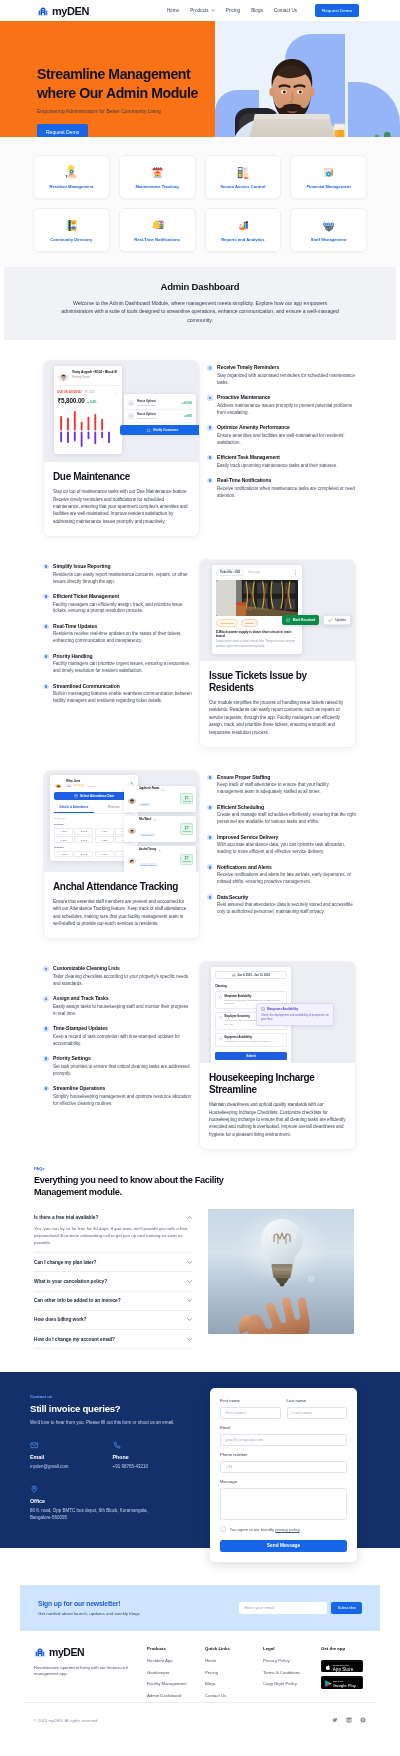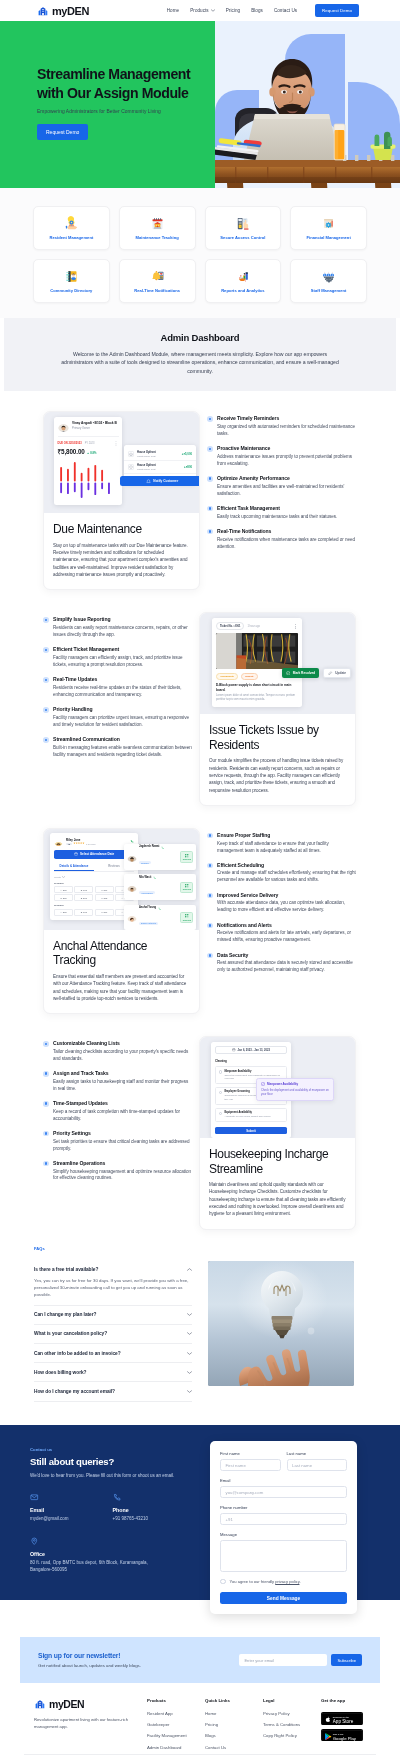--- a/index.html
+++ b/index.html
@@ -11,21 +11,21 @@
 .nav{height:21px;background:#fff;display:flex;align-items:center;padding:0 41px 0 37px;position:relative;z-index:20}
 .brand{display:flex;align-items:center;gap:3px}
 .brand-mark{width:12px;height:12px;display:block}
 .brand-name{font-size:11px;font-weight:700;letter-spacing:-.45px;color:#10131a}
 .nav-links{margin-left:auto;display:flex;align-items:center;gap:11px}
 .nav-link{font-size:4.6px;color:#3c4558;white-space:nowrap;display:flex;align-items:center;gap:2px;letter-spacing:.05px}
 .caret{width:4px;height:3px;display:block}
 .btn-demo{background:#1766e8;color:#fff;font-size:4.4px;border-radius:2px;height:13px;display:flex;align-items:center;padding:0 7px;margin-left:7px;font-weight:500;letter-spacing:.05px}
 
 
-.hero{background:#22c55e;height:167px;position:relative;overflow:hidden}
+.hero{background:#f97316;height:116px;position:relative;overflow:hidden}
 .hero-inner{padding:44px 0 0 37px;position:relative;z-index:3}
 .hero h1{font-size:14.1px;line-height:1.33;font-weight:700;letter-spacing:-.42px;color:#10131a}
 .hero p{font-size:4.9px;color:#343d50;margin-top:7px;letter-spacing:.05px}
 .hero .btn{display:inline-block;margin-top:10px;background:#1766e8;color:#fff;font-size:5px;border-radius:2px;padding:5px 9px;font-weight:500}
 .hero-art{position:absolute;right:0;top:0;width:185px;height:180px}
 
 
 .features{background:#fbfbfc;padding:18px 0 15px}
 .fgrid{display:grid;grid-template-columns:repeat(4,1fr);gap:9px;padding:0 33px}
 .fcard{background:#fff;border:1px solid #f0f0f2;border-radius:5px;height:44px;display:flex;flex-direction:column;align-items:center;justify-content:center;gap:5px;box-shadow:0 1px 2px rgba(16,24,40,.035)}
@@ -36,21 +36,21 @@
 .adash{background:#f1f2f6;margin:0 4px;padding:14px 42px 16px;text-align:center}
 .adash h2{font-size:9.5px;font-weight:700;letter-spacing:-.2px;color:#10131a}
 .adash p{font-size:5.2px;line-height:1.62;color:#3a4254;margin-top:7px;max-width:278px;margin-left:auto;margin-right:auto;letter-spacing:-.05px}
 
 
 .fsec{padding:0 44px 0 43px;display:flex;gap:7px;align-items:flex-start}
 .fsec.rev{flex-direction:row-reverse}
 .panel{width:157px;background:#fff;border:1px solid #f1f1f3;border-radius:7px;box-shadow:0 2px 8px rgba(16,24,40,.05);overflow:hidden;flex:none}
 .panel .shot{background:#eceef4;height:101px;position:relative;overflow:hidden}
 .panel .body{padding:9px 9px 11px}
-.panel .body h3{font-size:12px;font-weight:400;letter-spacing:-.35px;color:#10131a;line-height:1.2}
+.panel .body h3{font-size:10px;font-weight:700;letter-spacing:-.35px;color:#10131a;line-height:1.2}
 .panel .body p{font-size:4.55px;line-height:1.62;color:#3d4557;margin-top:5px;letter-spacing:-.05px}
 .bullets{flex:1;padding-top:4px}
 .bullet{display:flex;gap:4.5px;margin-bottom:7.5px}
 .bullet .dot{width:5.6px;height:5.6px;border-radius:50%;background:#cfe1fc;flex:none;margin-top:.8px;position:relative}
 .bullet .dot:after{content:"";position:absolute;left:1.5px;top:1.5px;width:2.6px;height:2.6px;border-radius:.9px;background:#3b85f2}
 .bullet .txt strong{display:block;font-size:5.1px;font-weight:700;color:#10131a;letter-spacing:-.1px}
 .bullet .txt span{display:block;font-size:4.6px;line-height:1.52;color:#454d5f;margin-top:2.5px;letter-spacing:-.05px}
 
 .mock-card{position:absolute;left:10px;top:5px;width:68px;background:#fff;border-radius:2.5px;box-shadow:0 1px 5px rgba(16,24,40,.12);padding:4px 3.5px 4px;z-index:2}
 .mc-head{display:flex;gap:3.5px;align-items:flex-start;padding-bottom:4px;border-bottom:1px solid #f0f1f4}
@@ -350,21 +350,21 @@
 <path d="M0 141 l42 5.5 l-1.6 5.5 l-42-5.5z" fill="#1b1b1f"></path>
 <path d="M0 139 l43 5.5 l-.7 2.4 l-43-5.5z" fill="#e8e8ea"></path>
 <rect x="4" y="130" width="23" height="5" rx="2.4" fill="#f2e63c" transform="rotate(7 4 130)"></rect>
 <rect x="29" y="131.5" width="18" height="4.6" rx="2.3" fill="#f03c3c" transform="rotate(6 29 131.5)"></rect>
 <rect x="2" y="137" width="42" height="2.4" rx="1.2" fill="#f1f1f3" transform="rotate(7 2 137)"></rect>
 <rect x="22" y="134" width="24" height="2.4" rx="1.2" fill="#2f6fd0" transform="rotate(7 22 134)"></rect>
 </g>
 </g>
 </svg></div>
   <div class="hero-inner">
-    <h1><span>Streamline Management</span><br><span>with Our Assign Module</span></h1>
+    <h1><span>Streamline Management</span><br><span>where Our Admin Module</span></h1>
     <p>Empowering Administrators for Better Community Living</p>
     <a class="btn">Request Demo</a>
   </div>
 </div>
 
 <div class="features">
   <div class="fgrid">
 
     <div class="fcard">
       <svg class="ico" viewBox="0 0 48 48">
@@ -1058,20 +1058,21 @@
         <span class="txt">
           <strong>Streamline Operations</strong>
           <span>Simplify housekeeping management and optimize resource allocation for effective cleaning routines.</span>
         </span>
       </div>
 </div>
 </div>
 
 <div class="faq">
   <div class="kicker">FAQs</div>
+  <h2>Everything you need to know about the Facility Management module.</h2>
   <div class="faqwrap">
     <div class="faqlist">
       <div class="faqitem">
         <div class="faqq">
             <span>Is there a free trial available?</span>
           <svg class="chev" viewBox="0 0 10 6">
               <path d="M1 4.6 5 1.2 9 4.6" fill="none" stroke="#5b6274" stroke-width="1.2" stroke-linecap="round"></path>
             </svg>
           </div>
         <div class="faqa">Yes, you can try us for free for 30 days. If you want, we'll provide you with a free, personalized 30-minute onboarding call to get you up and running as soon as possible.</div>
@@ -1172,21 +1173,21 @@
         </g>
 
       </svg>
     </div>
   </div>
 </div>
 
 <div class="contact">
   <div class="cleft">
     <div class="kick">Contact us</div>
-    <h2>Still about queries?</h2>
+    <h2>Still invoice queries?</h2>
     <div class="sub">We'd love to hear from you. Please fill out this form or shoot us an email.</div>
     <div class="crow">
       <div class="cblock">
         <svg class="ci" viewBox="0 0 20 20">
             <rect x="2" y="4.4" width="16" height="11.2" rx="1.6" fill="none" stroke="#5a9bf7" stroke-width="1.5"></rect>
             <path d="M2.6 5.4 10 11 17.4 5.4" fill="none" stroke="#5a9bf7" stroke-width="1.5" stroke-linejoin="round"></path>
           </svg>
         <h4>Email</h4>
         <p>myden@gmail.com</p>
       </div>

